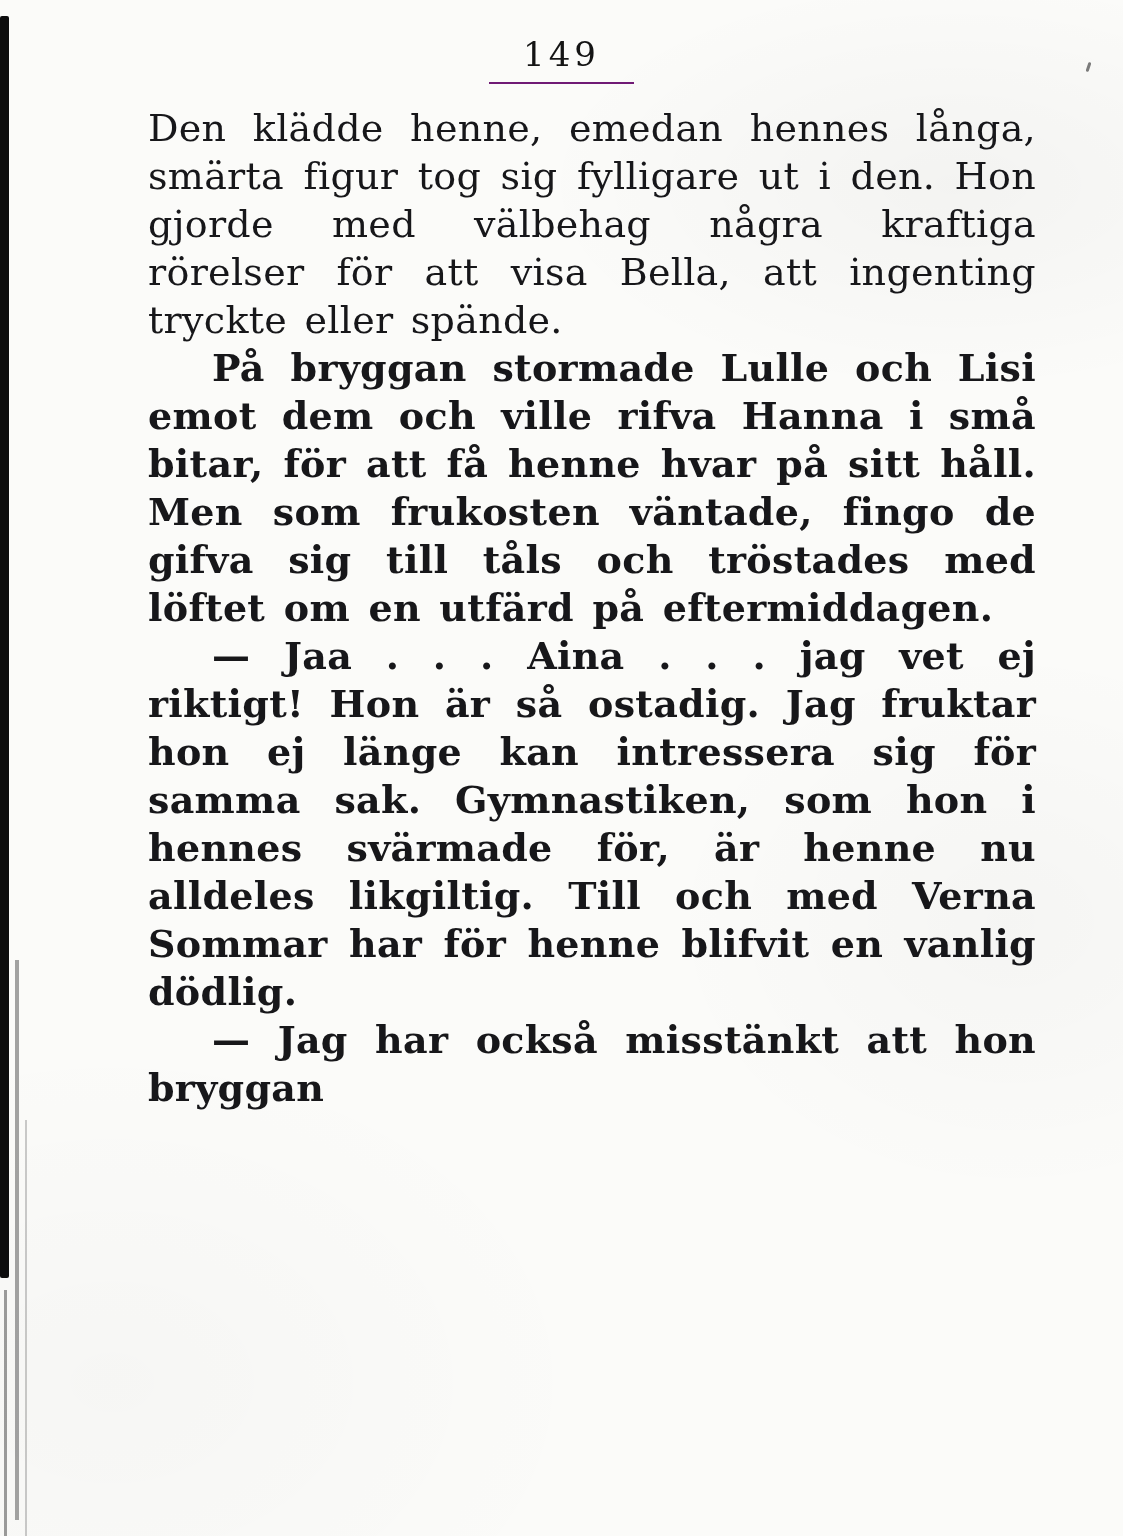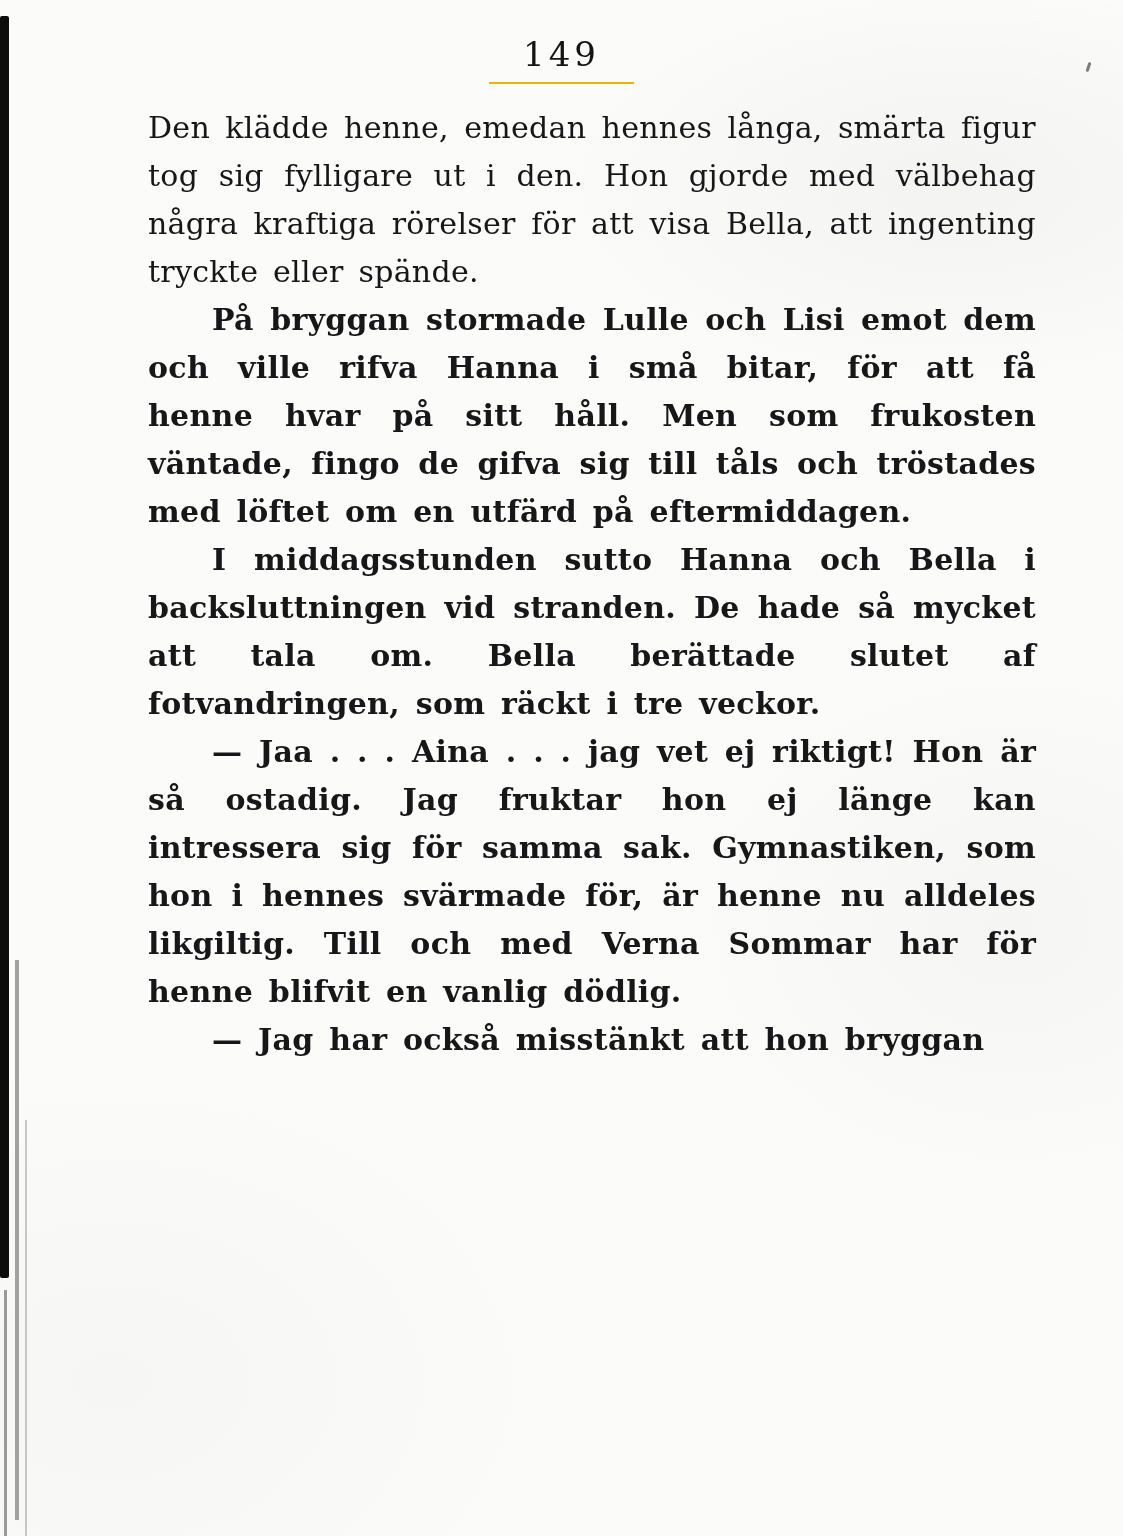--- a/index.html
+++ b/index.html
@@ -74,29 +74,29 @@
   .page-number-wrap {
     position: relative;
     padding-top: 34px;
     text-align: center;
   }
   .page-number {
     display: inline-block;
     font-size: 34px;
     letter-spacing: 4px;
     padding: 0 34px 8px 34px;
-    border-bottom: 2px solid #eab308;
+    border-bottom: 2px solid #701a75;
     color: #141414;
   }
 
   .text-block {
     position: relative;
     margin: 20px 0 8px 148px;
     width: 888px;
-    font-size: 30px;
+    font-size: 38px;
     line-height: 48px;
     text-align: justify;
     letter-spacing: 0.3px;
     word-spacing: 5px;
   }
   .text-block p {
     margin: 0;
   }
   .text-block p.indent {
     text-indent: 64px;
@@ -114,16 +114,15 @@
 <div class="scan-line-3"></div>
 <div class="scan-speck"></div>
 
 <div class="page-number-wrap">
   <span class="page-number">149</span>
 </div>
 
 <div class="text-block">
   <p>Den klädde henne, emedan hennes långa, smärta figur tog sig fylligare ut i den. Hon gjorde med välbehag några kraftiga rörelser för att visa Bella, att ingenting tryckte eller spände.</p>
   <p class="indent">På bryggan stormade Lulle och Lisi emot dem och ville rifva Hanna i små bitar, för att få henne hvar på sitt håll. Men som frukosten väntade, fingo de gifva sig till tåls och tröstades med löftet om en utfärd på eftermiddagen.</p>
-  <p class="indent">I middagsstunden sutto Hanna och Bella i backsluttningen vid stranden. De hade så mycket att tala om. Bella berättade slutet af fotvandringen, som räckt i tre veckor.</p>
   <p class="indent">— Jaa . . . Aina . . . jag vet ej riktigt! Hon är så ostadig. Jag fruktar hon ej länge kan intressera sig för samma sak. Gymnastiken, som hon i hennes svärmade för, är henne nu alldeles likgiltig. Till och med Verna Sommar har för henne blifvit en vanlig dödlig.</p>
   <p class="indent">— Jag har också misstänkt att hon bryggan</p>
 </div>
 
 </body></html>

